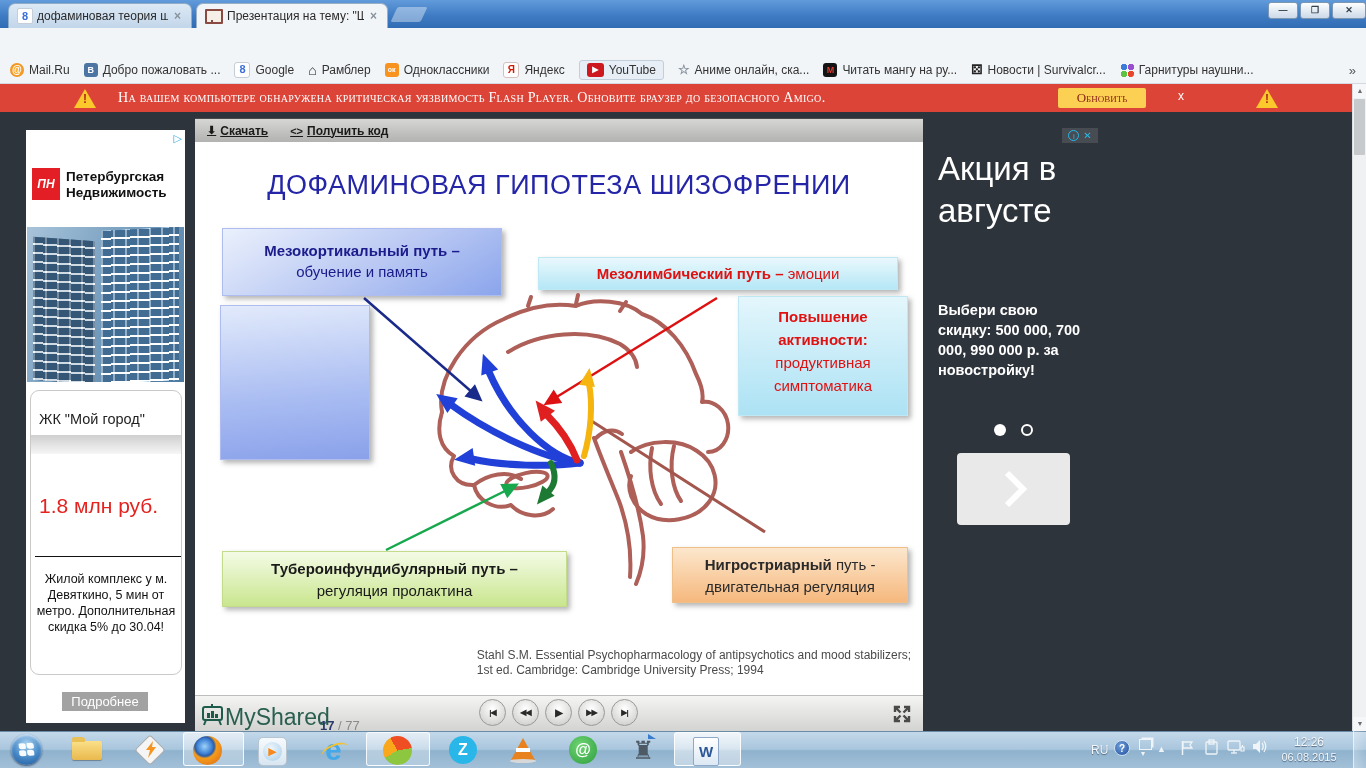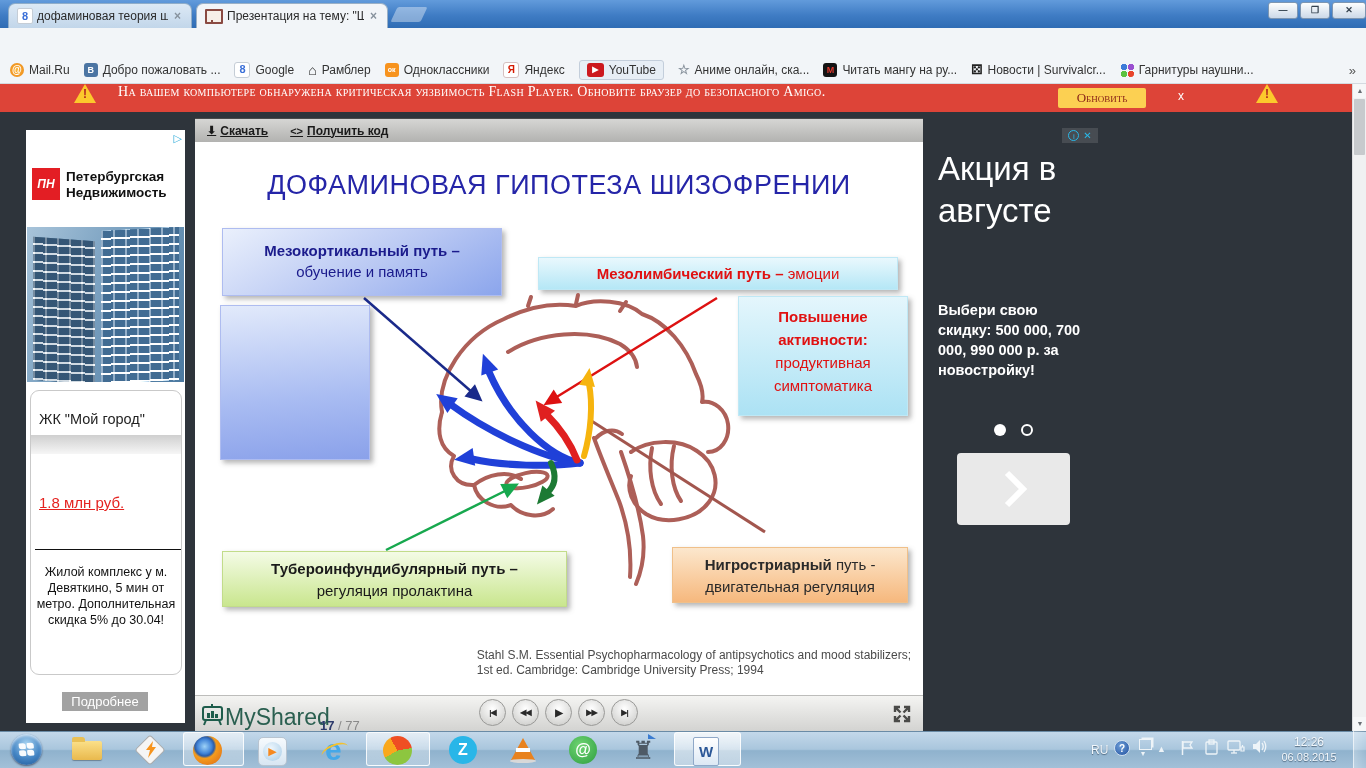--- a/index.html
+++ b/index.html
@@ -71,21 +71,21 @@
   .bmi-m{background:#141414;color:#e03a2f;}
   .bmi-dice{color:#222;font-size:13px;width:auto;}
   .bmi-dots{background:
     radial-gradient(circle at 4px 4px,#3d7bd8 0 3px,transparent 3px),
     radial-gradient(circle at 11px 4px,#9a4fd0 0 3px,transparent 3px),
     radial-gradient(circle at 4px 11px,#5cc240 0 3px,transparent 3px),
     radial-gradient(circle at 11px 11px,#e8452c 0 3px,transparent 3px);}
   .bm-overflow{margin-left:auto;color:#555;font-size:13px;}
 
   
-  .banner{left:0;top:84px;width:1352px;height:28px;background:#dd4438;display:flex;align-items:flex-start;}
+  .banner{left:0;top:84px;width:1352px;height:28px;background:#dd4438;display:flex;align-items:center;}
   .warn-tri{width:0;height:0;border-left:11px solid transparent;border-right:11px solid transparent;
     border-bottom:19px solid #fcc92c;position:relative;}
   .warn-tri::after{content:"!";position:absolute;left:-2px;top:3px;font-size:12px;font-weight:bold;color:#b3281e;}
   .banner-text{font-family:"Liberation Serif",serif;font-variant:small-caps;
     font-size:14px;color:#fff;margin-left:22px;letter-spacing:.3px;}
   .banner-btn{position:absolute;left:1058px;top:4px;width:88px;height:20px;background:#fcd052;
     color:#8a2318;font-family:"Liberation Serif",serif;font-variant:small-caps;font-size:13px;
     text-align:center;line-height:20px;border-radius:2px;}
   .banner-x{position:absolute;left:1178px;top:5px;color:#fff;font-size:12px;}
   .banner .tri-left{margin-left:74px;}
@@ -108,21 +108,21 @@
   .tower{position:absolute;background:
     repeating-linear-gradient(0deg,rgba(255,255,255,.75) 0 2px,rgba(40,70,100,.55) 2px 9px),
     repeating-linear-gradient(90deg,rgba(230,238,244,.9) 0 2px,rgba(60,95,130,.35) 2px 12px),#48708f;}
   .tower1{left:6px;top:12px;width:62px;height:143px;transform:skewY(4deg);}
   .tower2{left:74px;top:2px;width:78px;height:153px;transform:skewY(-3deg);
     filter:brightness(1.25);}
   .zk-card{position:absolute;left:4px;top:260px;width:152px;height:285px;border:1px solid #c9c9c9;
     border-radius:9px;background:#fff;box-sizing:border-box;overflow:hidden;}
   .zk-title{margin:20px 0 0 8px;font-size:14.5px;color:#222;}
   .zk-band{margin-top:8px;height:19px;background:linear-gradient(#cfcfcf,#f6f6f6);}
-  .zk-price{margin:40px 0 0 8px;font-size:15px;color:#e42320;text-decoration:underline;}
+  .zk-price{margin:40px 0 0 8px;font-size:21px;color:#e42320;}
   .zk-hr{margin:38px 0 0 4px;width:146px;border-top:1px solid #111;}
   .zk-desc{margin:14px auto 0;width:140px;font-size:12.5px;color:#111;text-align:center;line-height:16px;}
   .ad-btn{position:absolute;left:36px;top:562px;width:86px;height:19px;background:#a2a2a2;
     color:#fff;font-size:13px;text-align:center;line-height:19px;}
 
   
   .slide-wrap{left:195px;top:118px;width:728px;height:613px;}
   .slide-toolbar{position:absolute;left:0;top:0;width:728px;height:24px;
     background:linear-gradient(#d6d6d4,#b2b2b0);border-top:1px solid #4a4a4a;
     display:flex;align-items:center;gap:22px;padding-left:12px;box-sizing:border-box;}

